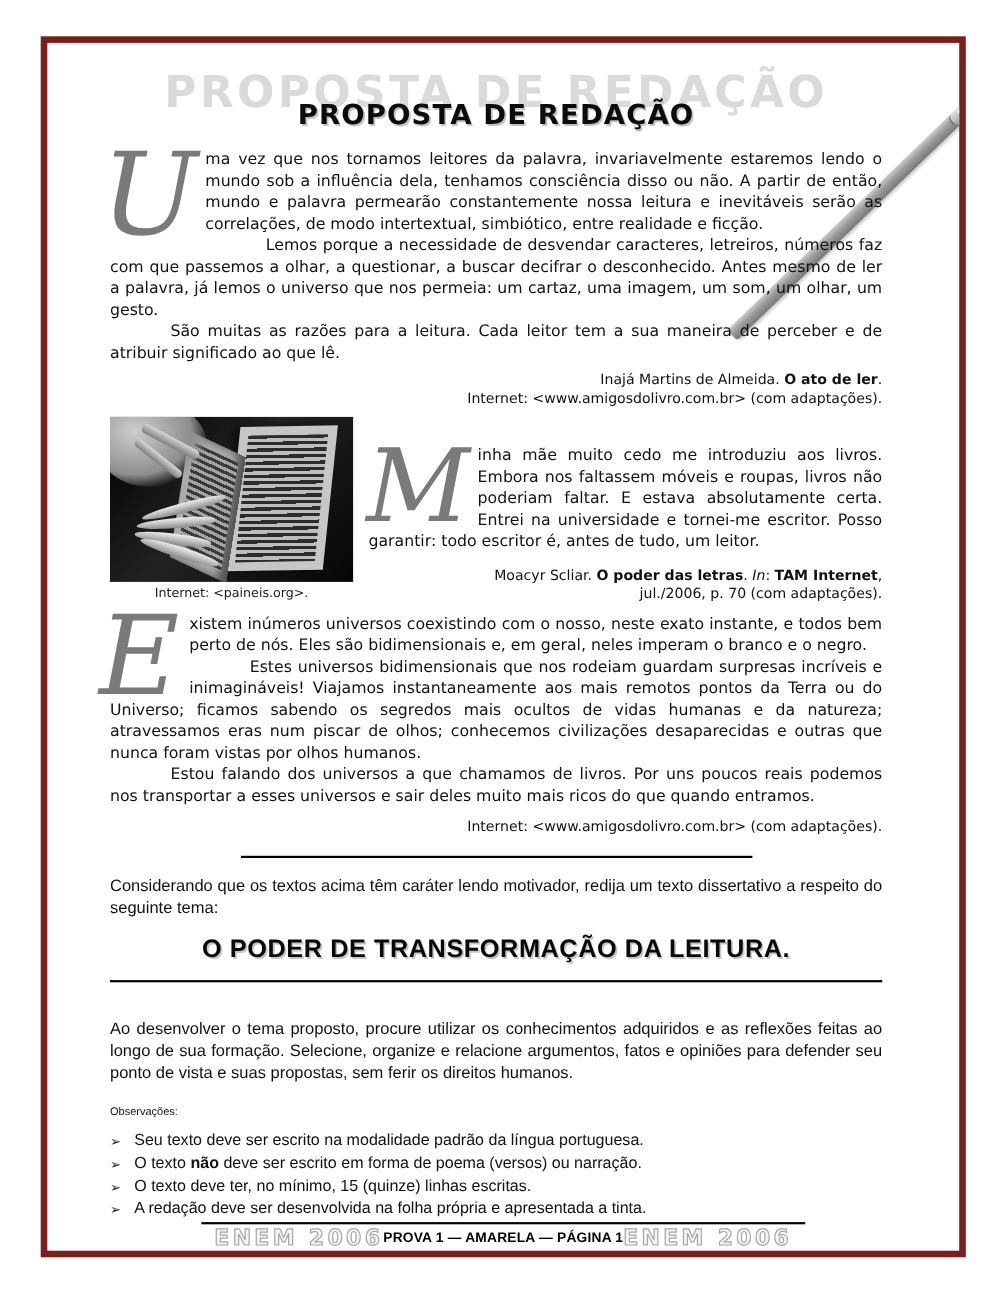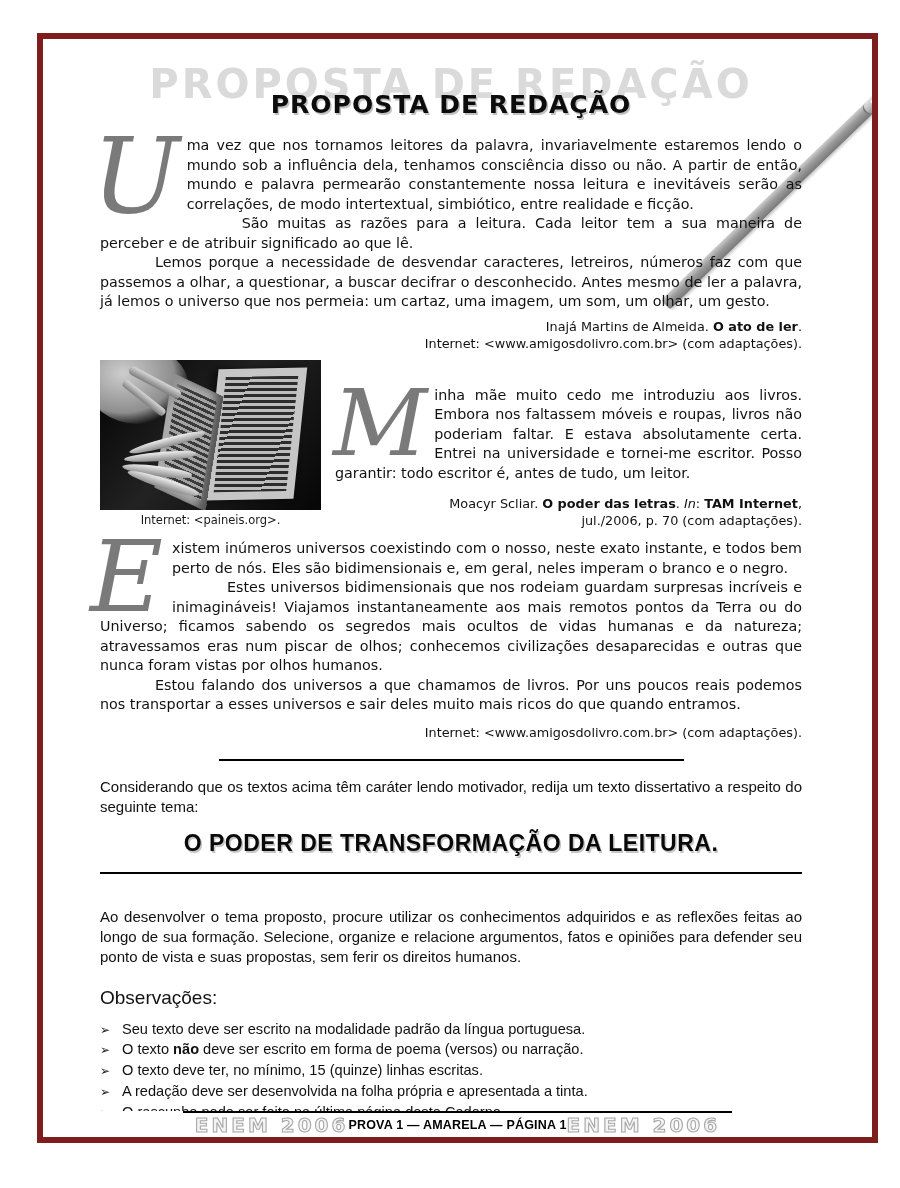--- a/index.html
+++ b/index.html
@@ -109,21 +109,21 @@
   .sep1 { width:465px; margin:18px auto 0; border-top:2px solid #000; height:0; }
   .sep2 { border-top:2px solid #000; margin-top:16px; height:0; position:relative; z-index:1; }
   .lower { font-family:"Liberation Sans", sans-serif; }
   .intro { font-size:15px; line-height:20px; text-align:justify; margin-top:16px; position:relative; z-index:1; }
   .theme {
     font-weight:bold; font-size:23px; line-height:26px; text-align:center;
     margin-top:13px; letter-spacing:.5px; color:#090909;
     text-shadow:1.5px 1.5px 0 #c6c6c6;
   }
   .guide { font-size:15px; line-height:20px; text-align:justify; margin-top:33px; }
-  .obs-label { font-size:19px; margin-top:20px; }
+  .obs-label { font-size:10px; margin-top:20px; }
   .obslist { margin-top:11px; font-size:14.6px; line-height:19.8px; }
   .obsitem { display:flex; }
   .obs-bullet { flex:0 0 22px; font-size:12px; color:#222; padding-top:1px; }
   .obs-text b { font-weight:bold; }
 
   
   .footer {
     flex:0 0 24px; border-top:2px solid #000; display:flex; align-items:center;
     padding:0 12px; box-sizing:content-box;
   }
@@ -144,22 +144,22 @@
 
     <div class="pencil"></div>
 
     <div class="masthead">
       <div class="ghost-title">PROPOSTA DE REDAÇÃO</div>
       <div class="main-title">PROPOSTA DE REDAÇÃO</div>
     </div>
 
     <div class="t1">
       <p><span class="dc dc-u">U</span><span>ma vez que nos tornamos leitores da palavra, invariavelmente estaremos lendo o mundo sob a influência dela, tenhamos consciência disso ou não. A partir de então, mundo e palavra permearão constantemente nossa leitura e inevitáveis serão as correlações, de modo intertextual, simbiótico, entre realidade e ficção.</span></p>
+      <p class="ind">Lemos porque a necessidade de desvendar caracteres, letreiros, números faz com que passemos a olhar, a questionar, a buscar decifrar o desconhecido. Antes mesmo de ler a palavra, já lemos o universo que nos permeia: um cartaz, uma imagem, um som, um olhar, um gesto.</p>
       <p class="ind">São muitas as razões para a leitura. Cada leitor tem a sua maneira de perceber e de atribuir significado ao que lê.</p>
-      <p class="ind">Lemos porque a necessidade de desvendar caracteres, letreiros, números faz com que passemos a olhar, a questionar, a buscar decifrar o desconhecido. Antes mesmo de ler a palavra, já lemos o universo que nos permeia: um cartaz, uma imagem, um som, um olhar, um gesto.</p>
     </div>
     <div class="attr attr1">
       <div><span>Inajá Martins de Almeida. </span><b>O ato de ler</b><span>.</span></div>
       <div>Internet: &lt;www.amigosdolivro.com.br&gt; (com adaptações).</div>
     </div>
 
     <div class="b2">
       <div class="b2-left">
         <div class="bookimg">
           <div class="page-r"></div>

